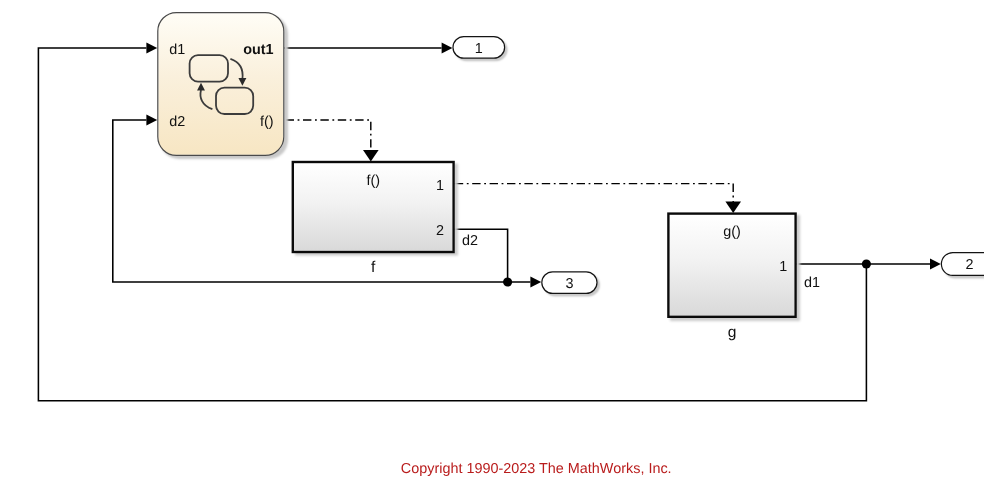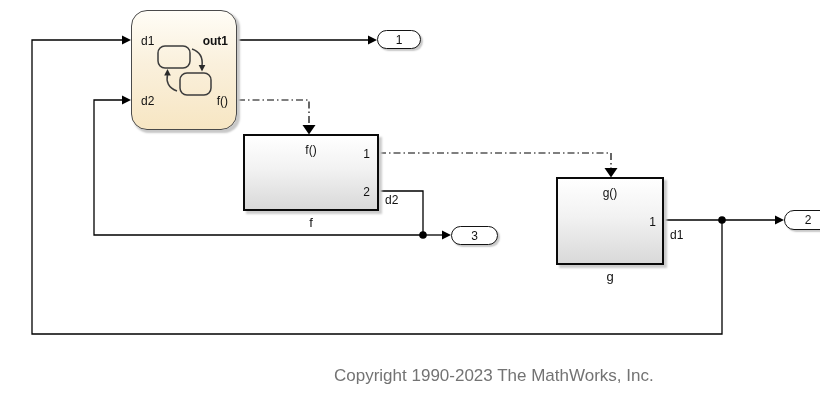--- a/index.html
+++ b/index.html
@@ -63,22 +63,22 @@
     position:absolute;
     font-size:13px;color:#111;line-height:15px;
     text-align:center;white-space:nowrap;
   }
   .signal-label{
     position:absolute;
     font-size:12px;color:#111;line-height:14px;
     white-space:nowrap;
   }
   .copyright{
-    position:absolute;left:320px;top:367px;
-    font-size:17px;color:#737373;line-height:17px;
+    position:absolute;left:320px;top:382px;
+    font-size:12px;color:#b91c1c;line-height:17px;
     white-space:nowrap;
   }
 </style>
 </head>
 <body>
 
 <div class="canvas">
 
   <svg class="wiring" width="820" height="406" viewBox="0 0 820 406" xmlns="http://www.w3.org/2000/svg">
 

